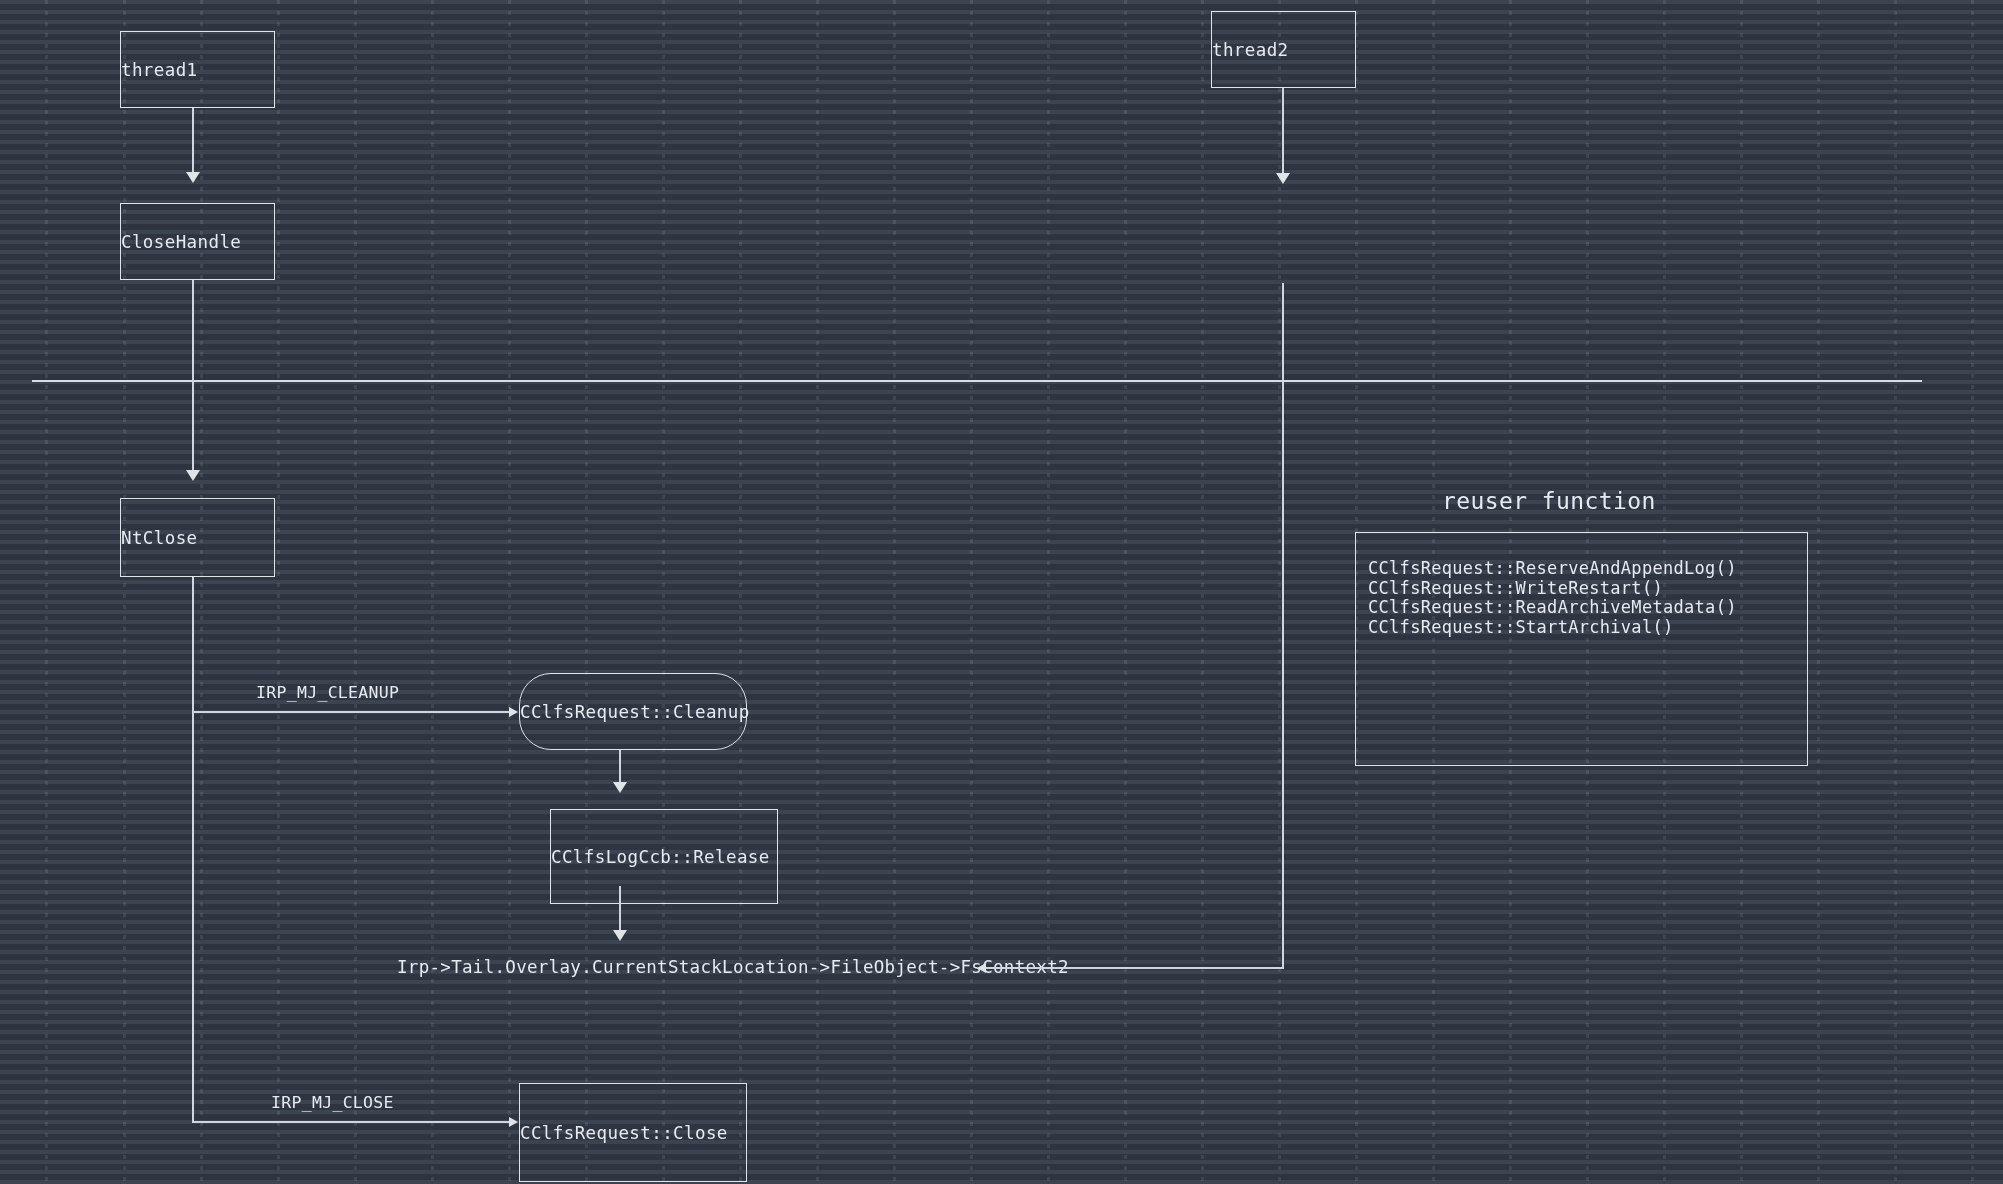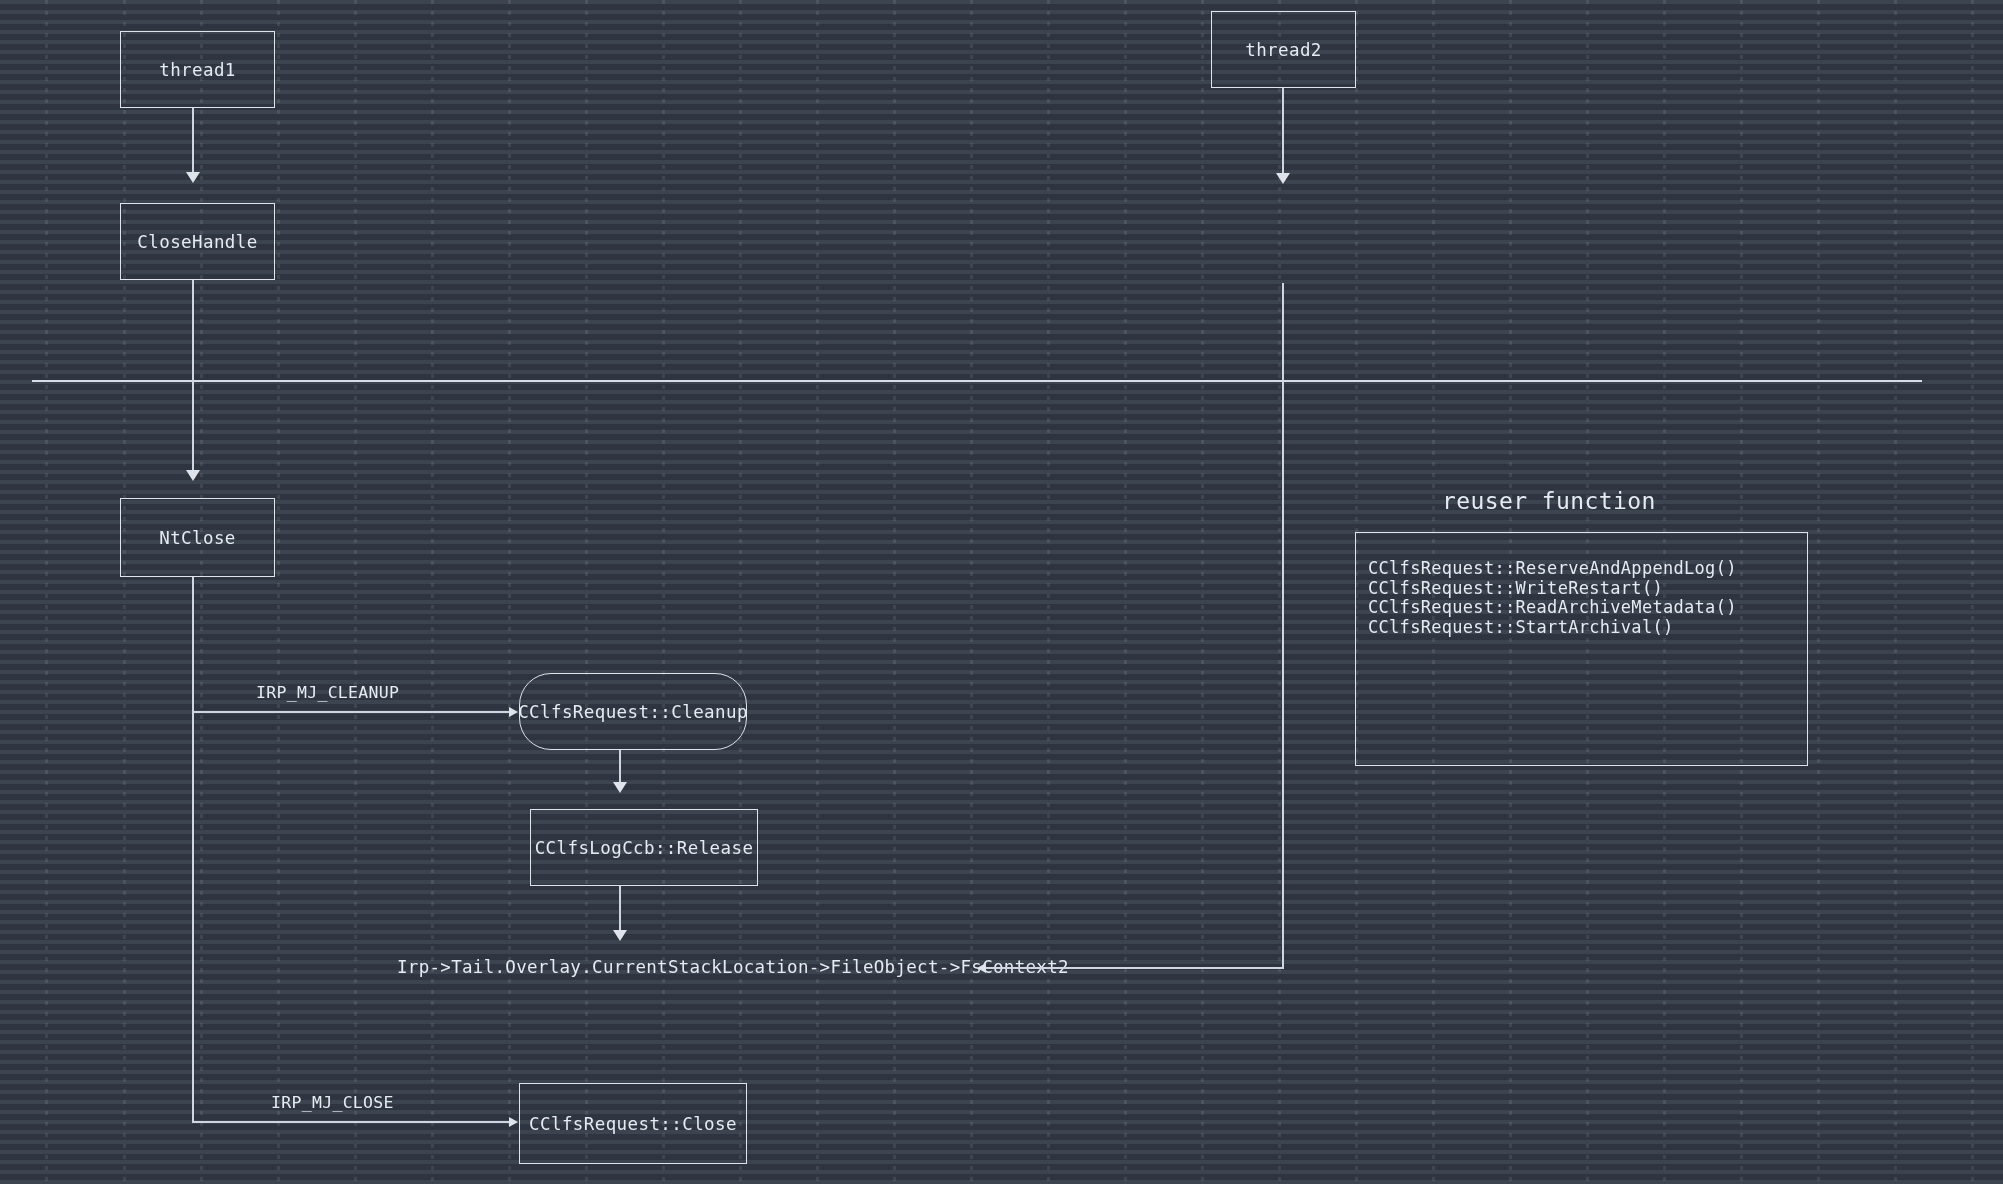--- a/index.html
+++ b/index.html
@@ -32,21 +32,21 @@
         rgba(0,0,0,0) 11px);
     pointer-events: none;
   }
 
   .node {
     position: absolute;
     border: 1.5px solid #dfe3ea;
     box-sizing: border-box;
     display: flex;
     align-items: center;
-    justify-content: center;
+    justify-content: flex-start;
     color: #e6ebf2;
     font-size: 17.5px;
     letter-spacing: 0.4px;
     white-space: nowrap;
   }
   .panel {
     position: absolute;
     border: 1.5px solid #dfe3ea;
     box-sizing: border-box;
     padding: 26px 0 0 12px;
@@ -177,34 +177,34 @@
   <div class="arrow-right" style="left:509px; top:707px;"></div>
   <div class="edge-label" style="left:256px; top:683px;">IRP_MJ_CLEANUP</div>
 
   <div class="node" style="left:519px; top:673px; width:228px; height:77px;border-radius:32px;">
     <span>CClfsRequest::Cleanup</span>
   </div>
 
   <div class="vline" style="left:619px; top:750px; height:35px;"></div>
   <div class="arrow-down" style="left:613px; top:782px;"></div>
 
-  <div class="node" style="left:530px; top:809px; width:228px; height:77px;">
+  <div class="node" style="left:550px; top:809px; width:228px; height:95px;">
     <span>CClfsLogCcb::Release</span>
   </div>
 
   <div class="vline" style="left:619px; top:886px; height:46px;"></div>
   <div class="arrow-down" style="left:613px; top:930px;"></div>
 
   <div class="freelabel" style="left:397px; top:957px;">Irp-&gt;Tail.Overlay.CurrentStackLocation-&gt;FileObject-&gt;FsContext2</div>
 
   <div class="hline" style="left:192px; top:1121px; width:318px;"></div>
   <div class="arrow-right" style="left:509px; top:1117px;"></div>
   <div class="edge-label" style="left:271px; top:1093px;">IRP_MJ_CLOSE</div>
 
-  <div class="node" style="left:519px; top:1083px; width:228px; height:81px;">
+  <div class="node" style="left:519px; top:1083px; width:228px; height:99px;">
     <span>CClfsRequest::Close</span>
   </div>
 
   <div class="node" style="left:1211px; top:11px; width:145px; height:77px;">
     <span>thread2</span>
   </div>
 
   <div class="vline" style="left:1282px; top:88px; height:86px;"></div>
   <div class="arrow-down" style="left:1276px; top:173px;"></div>
 

